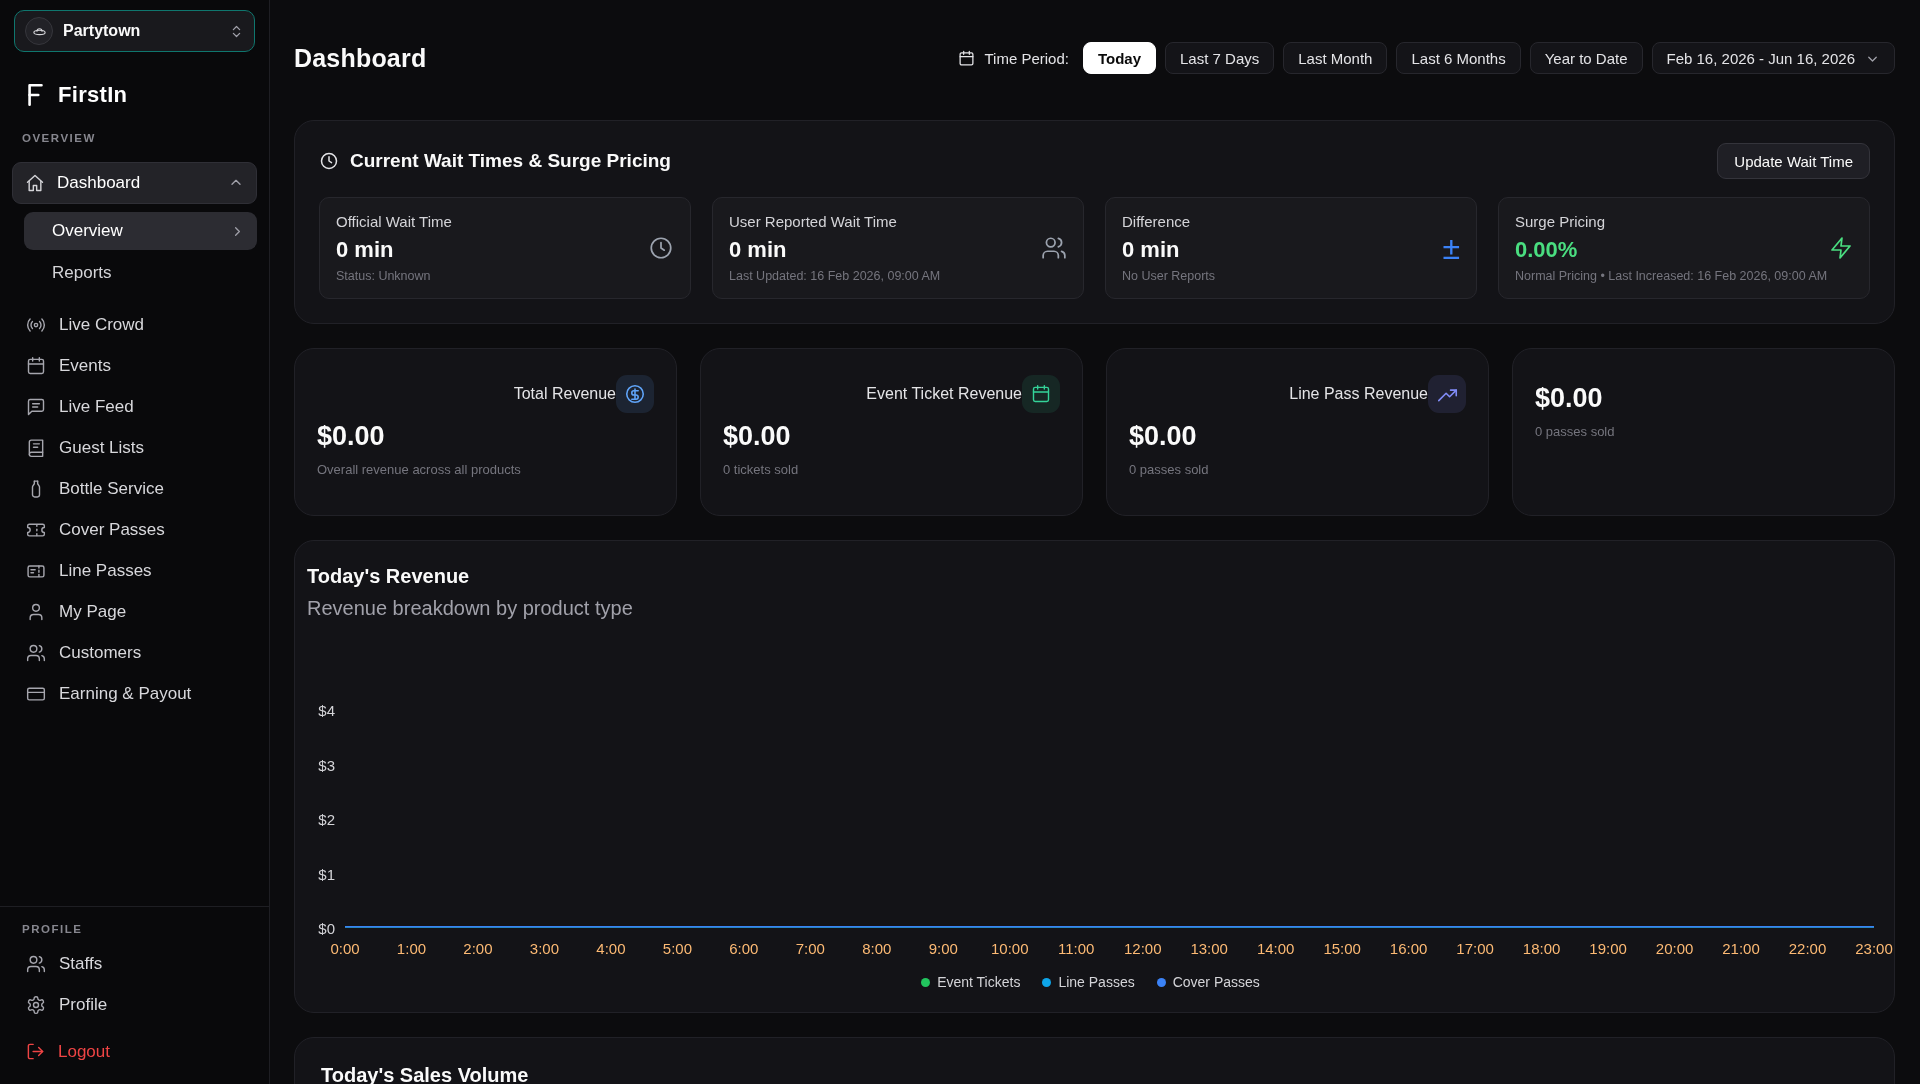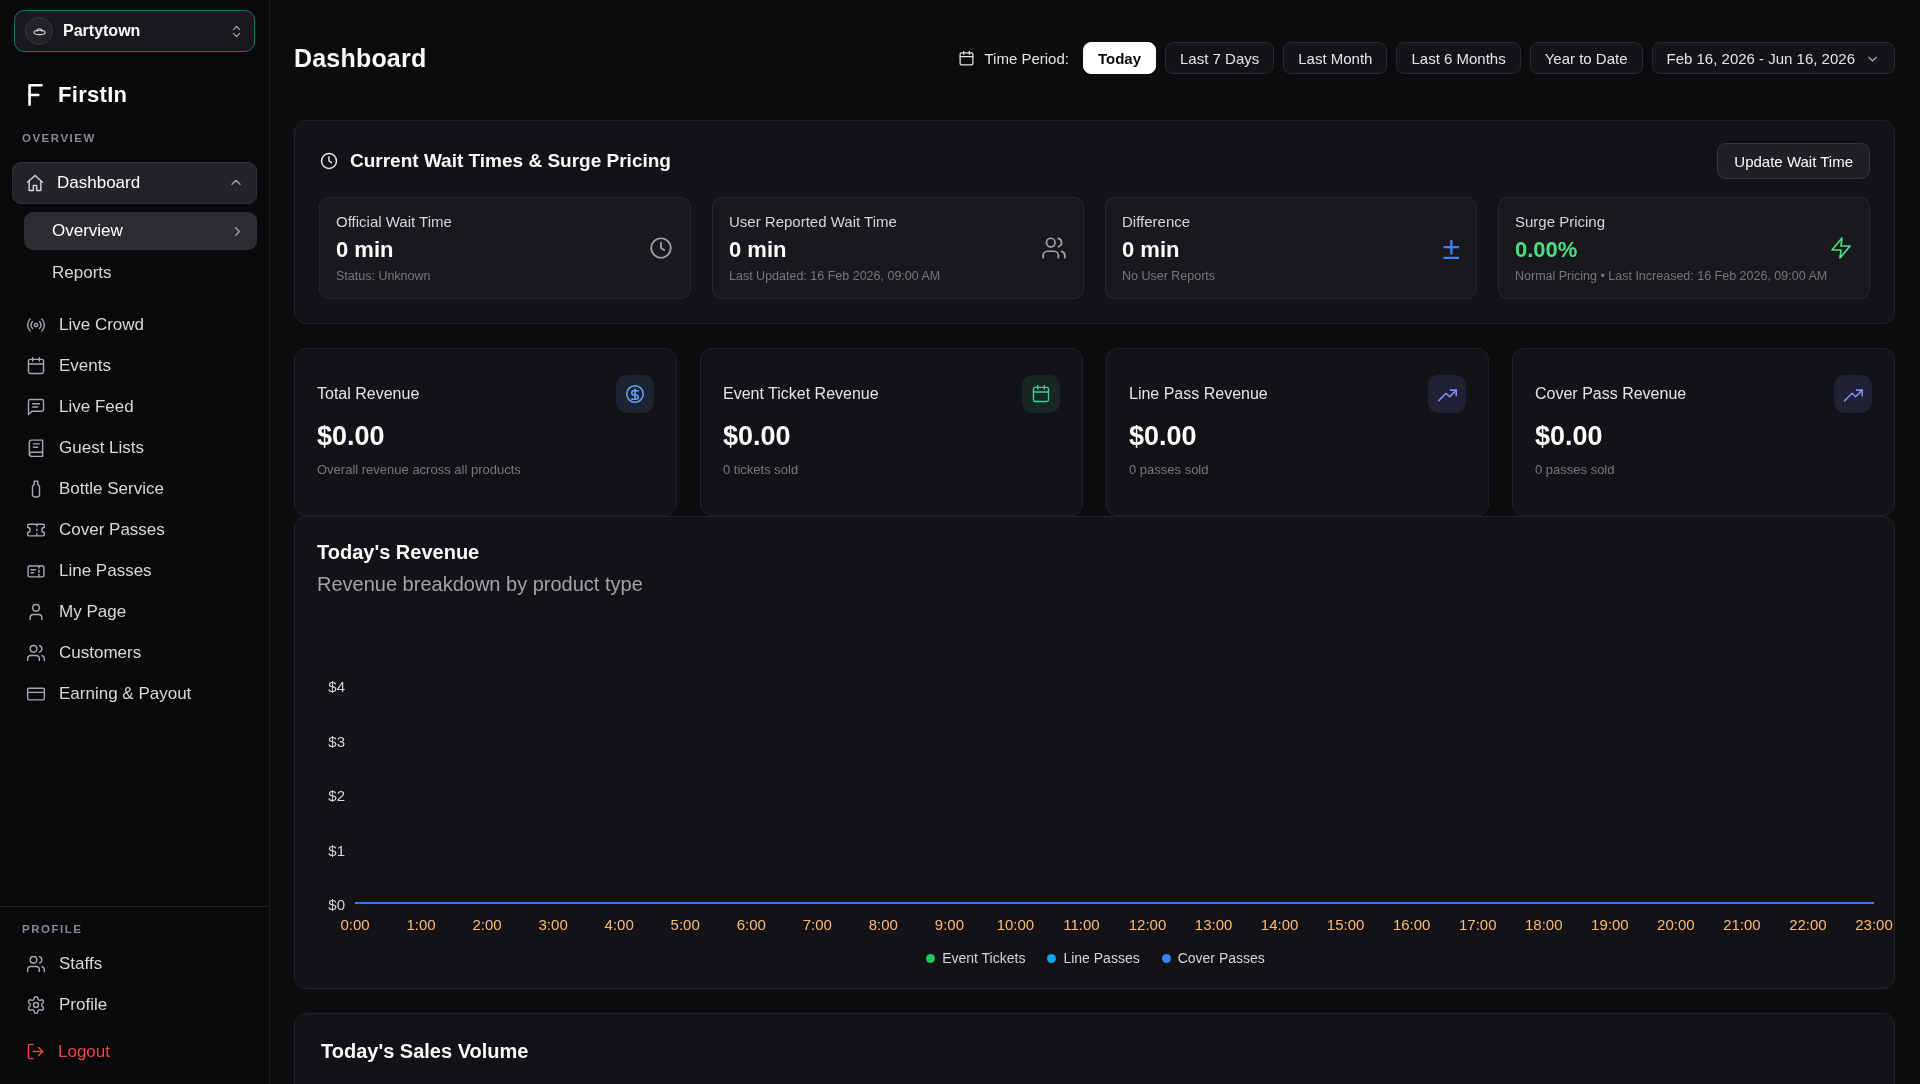--- a/index.html
+++ b/index.html
@@ -49,50 +49,50 @@
   .page-title{font-size:25px;font-weight:700;margin:0;letter-spacing:.2px}
   .controls{display:flex;align-items:center;gap:9px}
   .tp-label{display:flex;align-items:center;gap:9px;font-size:15px;color:#e4e4e7;margin-right:5px}
   .tp-label svg{color:#e4e4e7}
   .chip{height:32px;padding:0 14px;border-radius:8px;background:#141418;border:1px solid #27272d;
     color:#e4e4e7;font-size:15px;display:flex;align-items:center;cursor:pointer;font-weight:500}
   .chip.active{background:#ffffff;color:#0a0a0a;border-color:#ffffff;font-weight:600}
   .daterange{gap:10px}
   .daterange svg{color:#a1a1aa}
 
-  .card{background:#131317;border:1px solid #212127;border-radius:12px}
+  .card{background:#131317;border:1px solid #212127;border-radius:20px}
   .wait-card{margin-top:46px;padding:22px 24px 24px}
   .wait-head{display:flex;align-items:center;justify-content:space-between}
   .wait-title{display:flex;align-items:center;gap:11px;font-size:19px;font-weight:700}
   .wait-title svg{color:#e4e4e7}
   .update-btn{height:36px;padding:0 16px;border-radius:9px;background:#1f1f25;border:1px solid #34343b;
     color:#fafafa;font-size:15px;font-weight:500;cursor:pointer}
   .tiles{display:grid;grid-template-columns:repeat(4,1fr);gap:21px;margin-top:18px}
   .tile{position:relative;background:#19191d;border:1px solid #27272d;border-radius:10px;
     padding:15px 16px;min-height:88px;box-sizing:border-box}
   .tile-label{font-size:15px;color:#d4d4d8}
   .tile-value{font-size:22px;font-weight:700;margin-top:7px}
   .tile-sub{font-size:12.5px;color:#75757e;margin-top:6px}
   .tile-icon{position:absolute;right:16px;top:50%;transform:translateY(-50%);color:#9ca3af}
   .pm-icon{font-size:32px;line-height:1;color:#3b82f6;font-weight:500}
   .zap-icon{color:#4ade80}
   .green{color:#4ade80}
 
   .stat-row{display:grid;grid-template-columns:repeat(4,1fr);gap:23px;margin-top:24px}
   .stat-card{padding:26px 22px;height:168px;box-sizing:border-box}
-  .stat-head{display:flex;align-items:center;justify-content:space-between}
+  .stat-head{display:flex;align-items:center;justify-content:flex-end}
   .stat-label{font-size:16px;color:#e4e4e7}
   .badge{width:38px;height:38px;border-radius:11px;display:flex;align-items:center;justify-content:center;flex:none}
   .badge.blue{background:rgba(96,165,250,.12);color:#60a5fa}
   .badge.greenb{background:rgba(52,211,153,.1);color:#34d399}
   .badge.indigo{background:rgba(129,140,248,.12);color:#818cf8}
   .stat-value{font-size:27px;font-weight:700;margin-top:8px}
   .stat-sub{font-size:13px;color:#75757e;margin-top:10px}
 
-  .chart-card{padding:24px 20px 22px 22px}
+  .chart-card{margin-top:24px;padding:24px 20px 22px 12px}
   .chart-title{font-size:20px;font-weight:700}
   .chart-sub{font-size:20px;color:#a1a1aa;margin-top:9px}
   .chart-row{display:flex;margin-top:90px}
   .y-col{width:38px;position:relative}
   .ytick{position:absolute;right:10px;transform:translateY(-50%);font-size:15px;color:#d4d4d8}
   .plot{flex:1;position:relative;height:218px}
   .plot svg{position:absolute;inset:0;width:100%;height:100%}
   .x-row{margin-left:38px;position:relative;height:20px;margin-top:12px}
   .xtick{position:absolute;transform:translateX(-50%);font-size:15px;color:#fdba74;white-space:nowrap}
   .legend{display:flex;justify-content:center;gap:22px;margin-top:14px}
@@ -431,29 +431,20 @@
             <svg width="21" height="21" viewBox="0 0 24 24" fill="none" stroke="currentColor" stroke-width="1.8" stroke-linecap="round" stroke-linejoin="round">
               <path d="m22 7-7.6 7.6-4-4L2 19"></path>
               <path d="M15.5 7H22v6.5"></path>
             </svg>
           </span>
       </div>
       <div class="stat-value">$0.00</div>
       <div class="stat-sub">0 passes sold</div>
     </section>
     <section class="card stat-card">
-      <div class="stat-head">
-        <span class="stat-label">Cover Pass Revenue</span>
-        <span class="badge indigo">
-            <svg width="21" height="21" viewBox="0 0 24 24" fill="none" stroke="currentColor" stroke-width="1.8" stroke-linecap="round" stroke-linejoin="round">
-              <path d="m22 7-7.6 7.6-4-4L2 19"></path>
-              <path d="M15.5 7H22v6.5"></path>
-            </svg>
-          </span>
-      </div>
       <div class="stat-value">$0.00</div>
       <div class="stat-sub">0 passes sold</div>
     </section>
   </div>
 
   <section class="card chart-card">
     <div class="chart-title">Today's Revenue</div>
     <div class="chart-sub">Revenue breakdown by product type</div>
     <div class="chart-row">
       <div class="y-col" id="y-axis">

